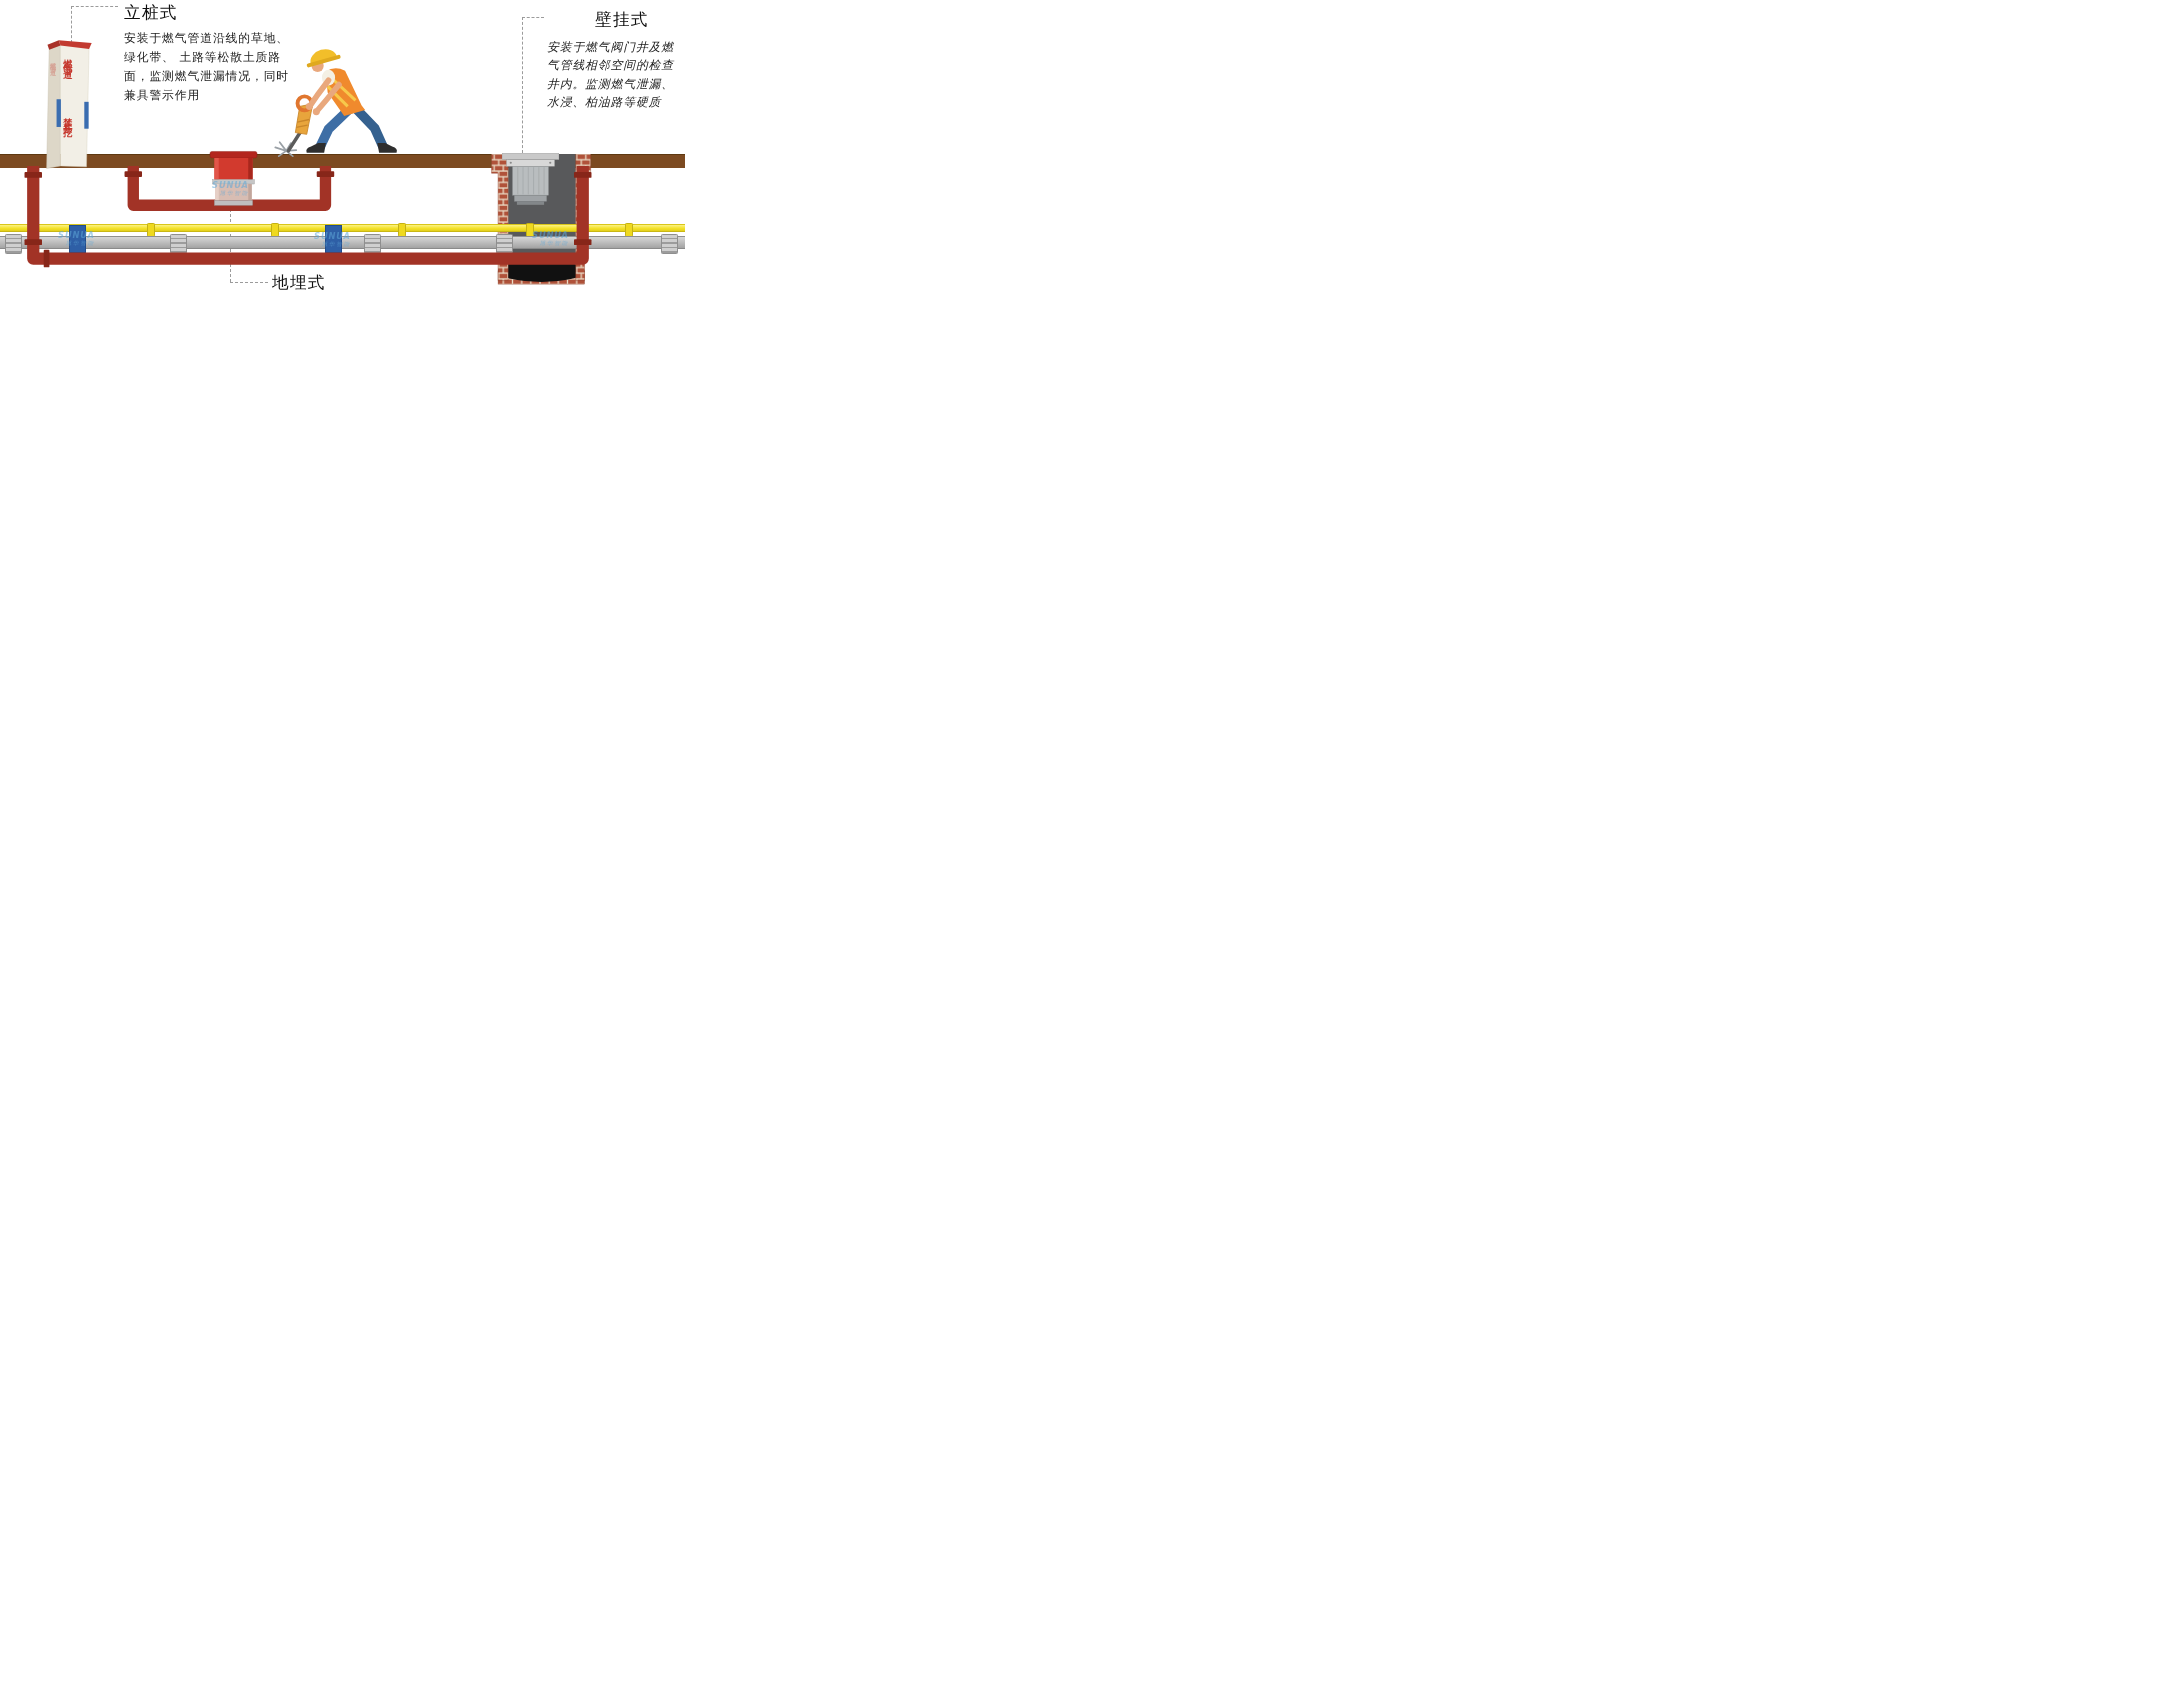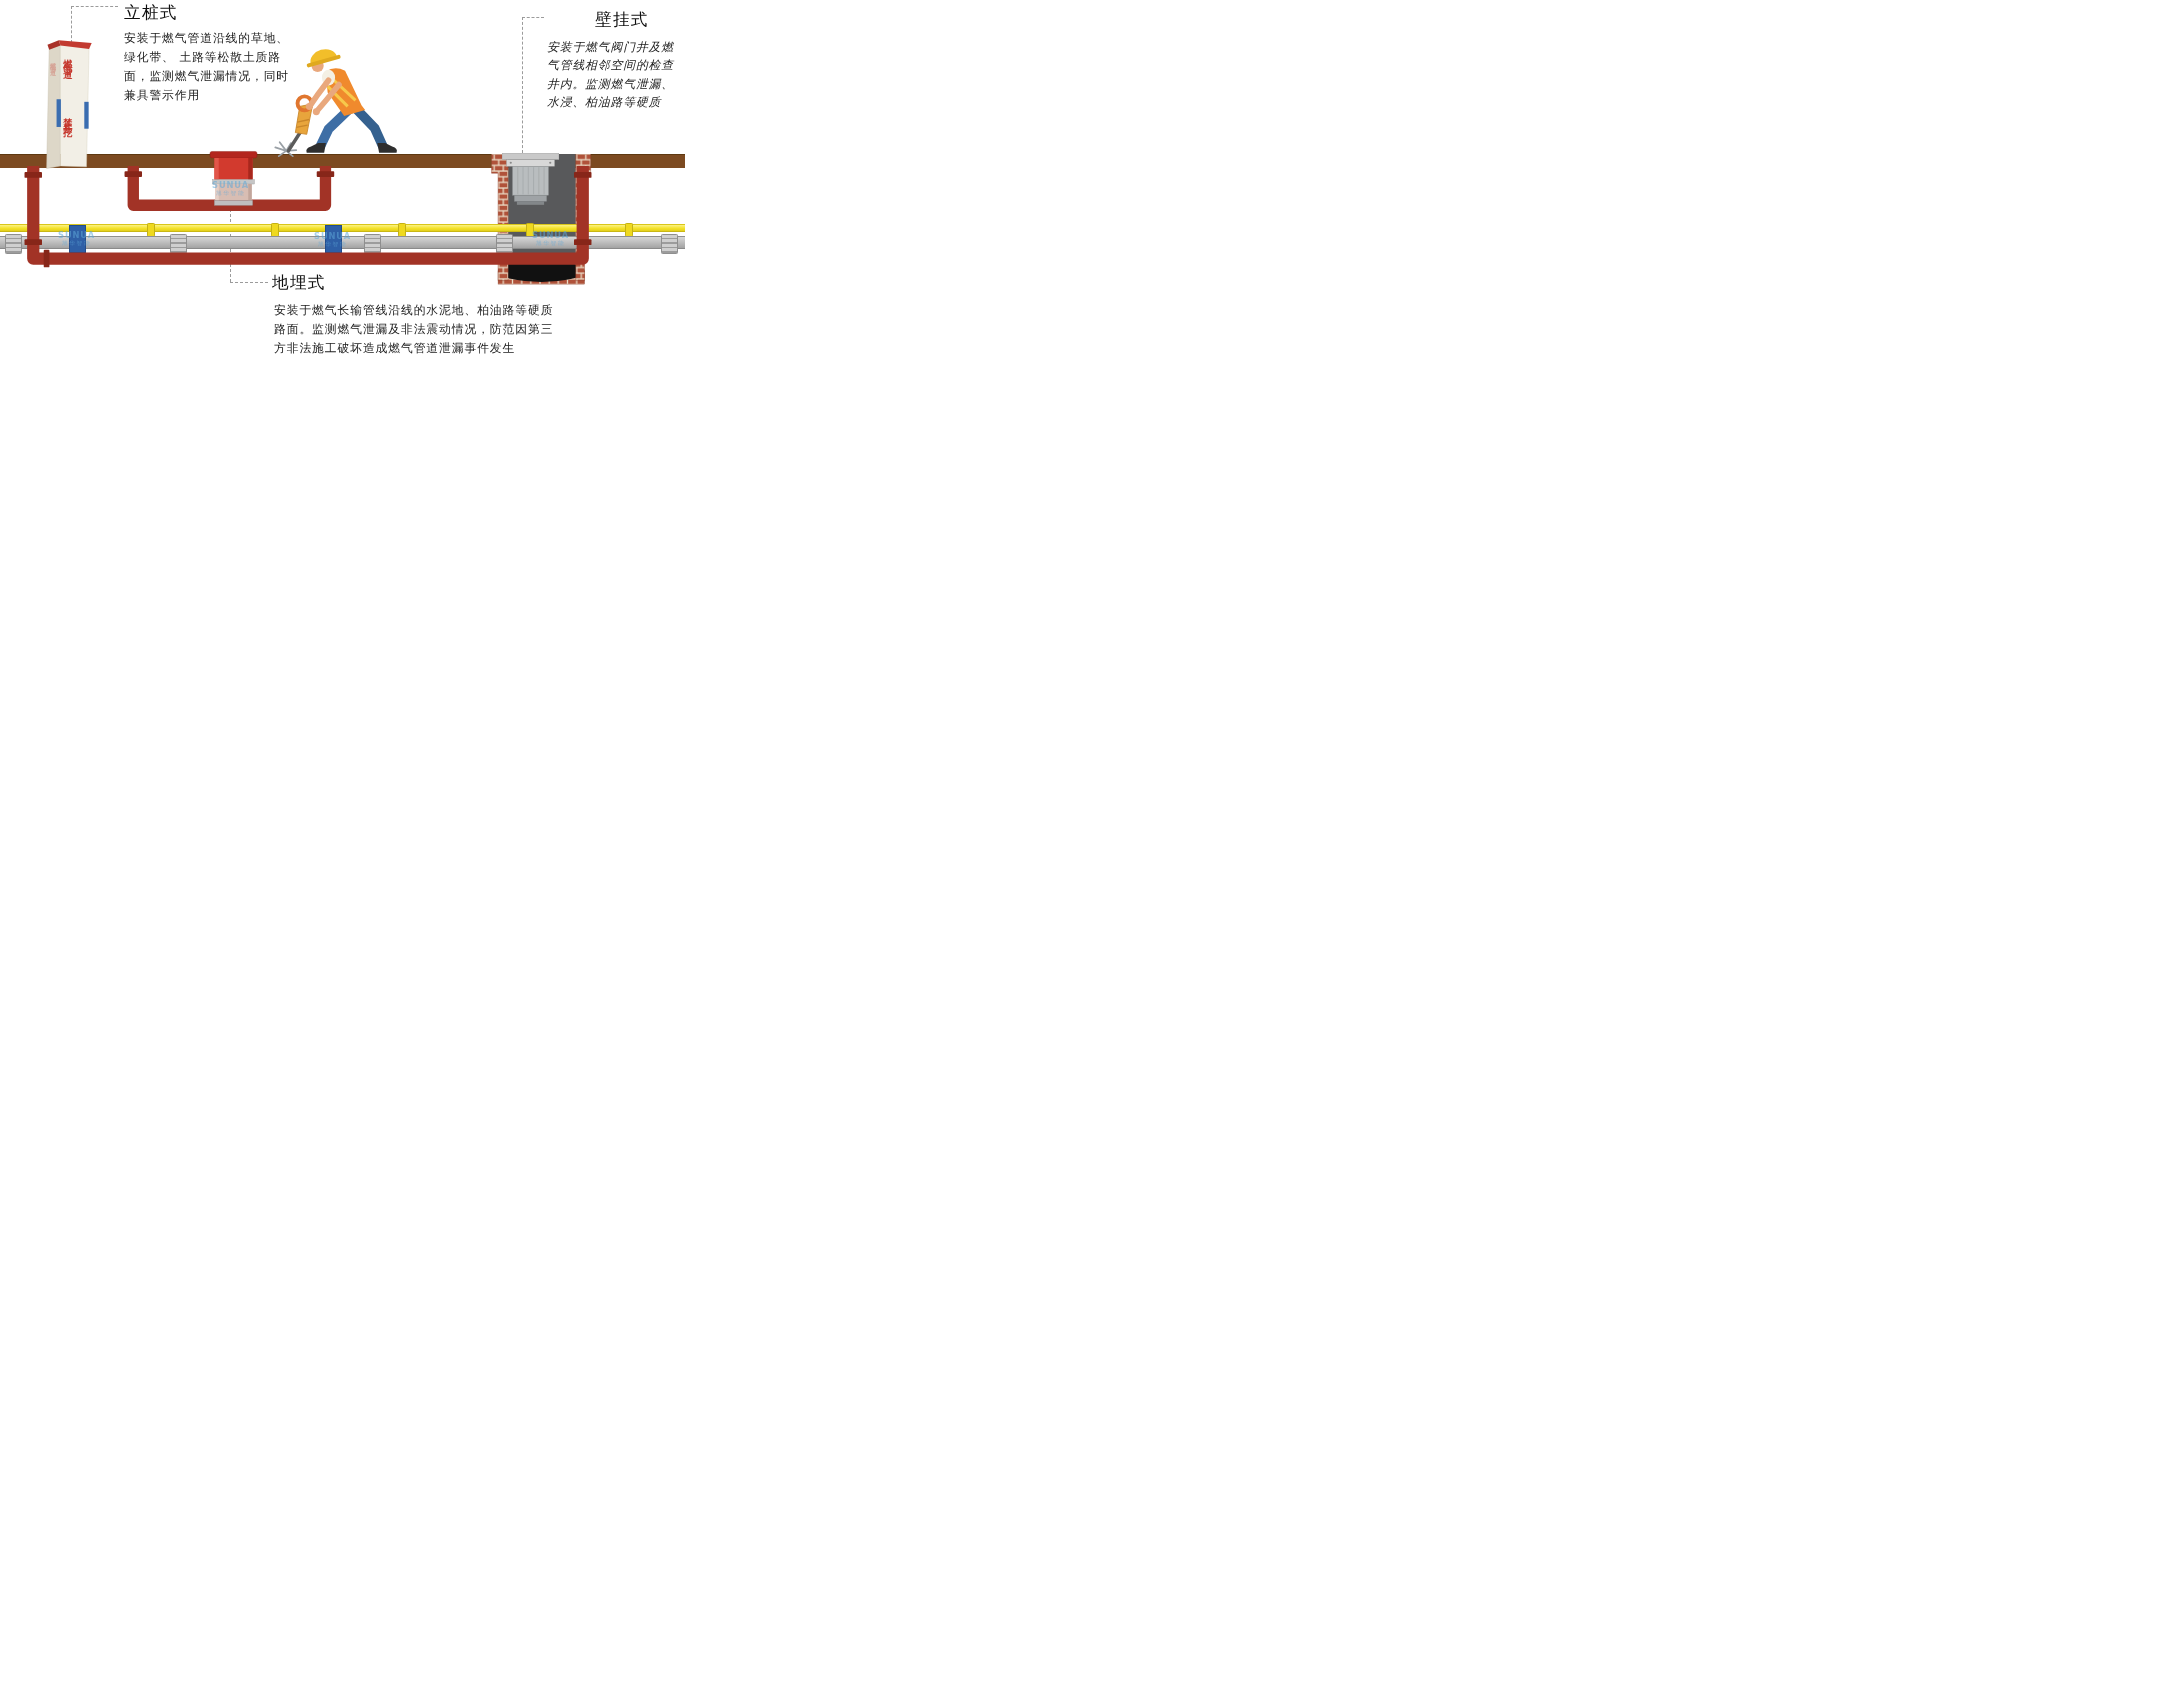--- a/index.html
+++ b/index.html
@@ -32,21 +32,21 @@
   .para{font-size:11.8px;letter-spacing:0.9px;z-index:9;}
   .pline{line-height:19px;white-space:nowrap;}
   .para-tight .pline{line-height:18.3px;}
   
   .sign-text{writing-mode:vertical-rl;text-orientation:upright;color:var(--sign-red,#C5352B);
     font-weight:bold;font-size:9.2px;letter-spacing:3.5px;line-height:11.8px;z-index:8;}
   .sign-col{display:inline-block;}
   .sign-col.col2{margin-top:29px;}
   .sign-side{opacity:.32;font-size:6.1px;letter-spacing:2.2px;line-height:7px;}
   
-  .watermark{z-index:8;color:var(--watermark-blue,#5FA8D8);opacity:.55;text-align:center;}
+  .watermark{z-index:8;color:var(--watermark-blue,#5FA8D8);opacity:.55;text-align:right;font-style:italic;}
   .wm-brand{font-weight:bold;font-size:8.3px;letter-spacing:0.9px;line-height:8.7px;}
   .wm-name{font-size:5.7px;letter-spacing:1.7px;line-height:6.5px;}
 </style>
 </head>
 <body>
 
 <div class="canvas">
 
   <div class="abs dash-v" style="left:71px;top:6.1px;height:37px;"></div>
   <div class="abs dash-h" style="left:71px;top:6.1px;width:47px;"></div>
@@ -217,20 +217,15 @@
 
   <div class="abs title" style="left:547px;top:8.7px;margin-left:48px;">壁挂式</div>
   <div class="abs para para-tight" style="left:547px;top:38px;font-style:italic;">
     <div class="pline">安装于燃气阀门井及燃</div>
     <div class="pline">气管线相邻空间的检查</div>
     <div class="pline">井内。监测燃气泄漏、</div>
     <div class="pline">水浸、柏油路等硬质</div>
   </div>
 
   <div class="abs title" style="left:272px;top:272px;">地埋式</div>
-  <div class="abs para" style="left:274px;top:301px;">
-    <div class="pline">安装于燃气长输管线沿线的水泥地、柏油路等硬质</div>
-    <div class="pline">路面。监测燃气泄漏及非法震动情况，防范因第三</div>
-    <div class="pline">方非法施工破坏造成燃气管道泄漏事件发生</div>
-  </div>
 
 </div>
 
 
 </body></html>

